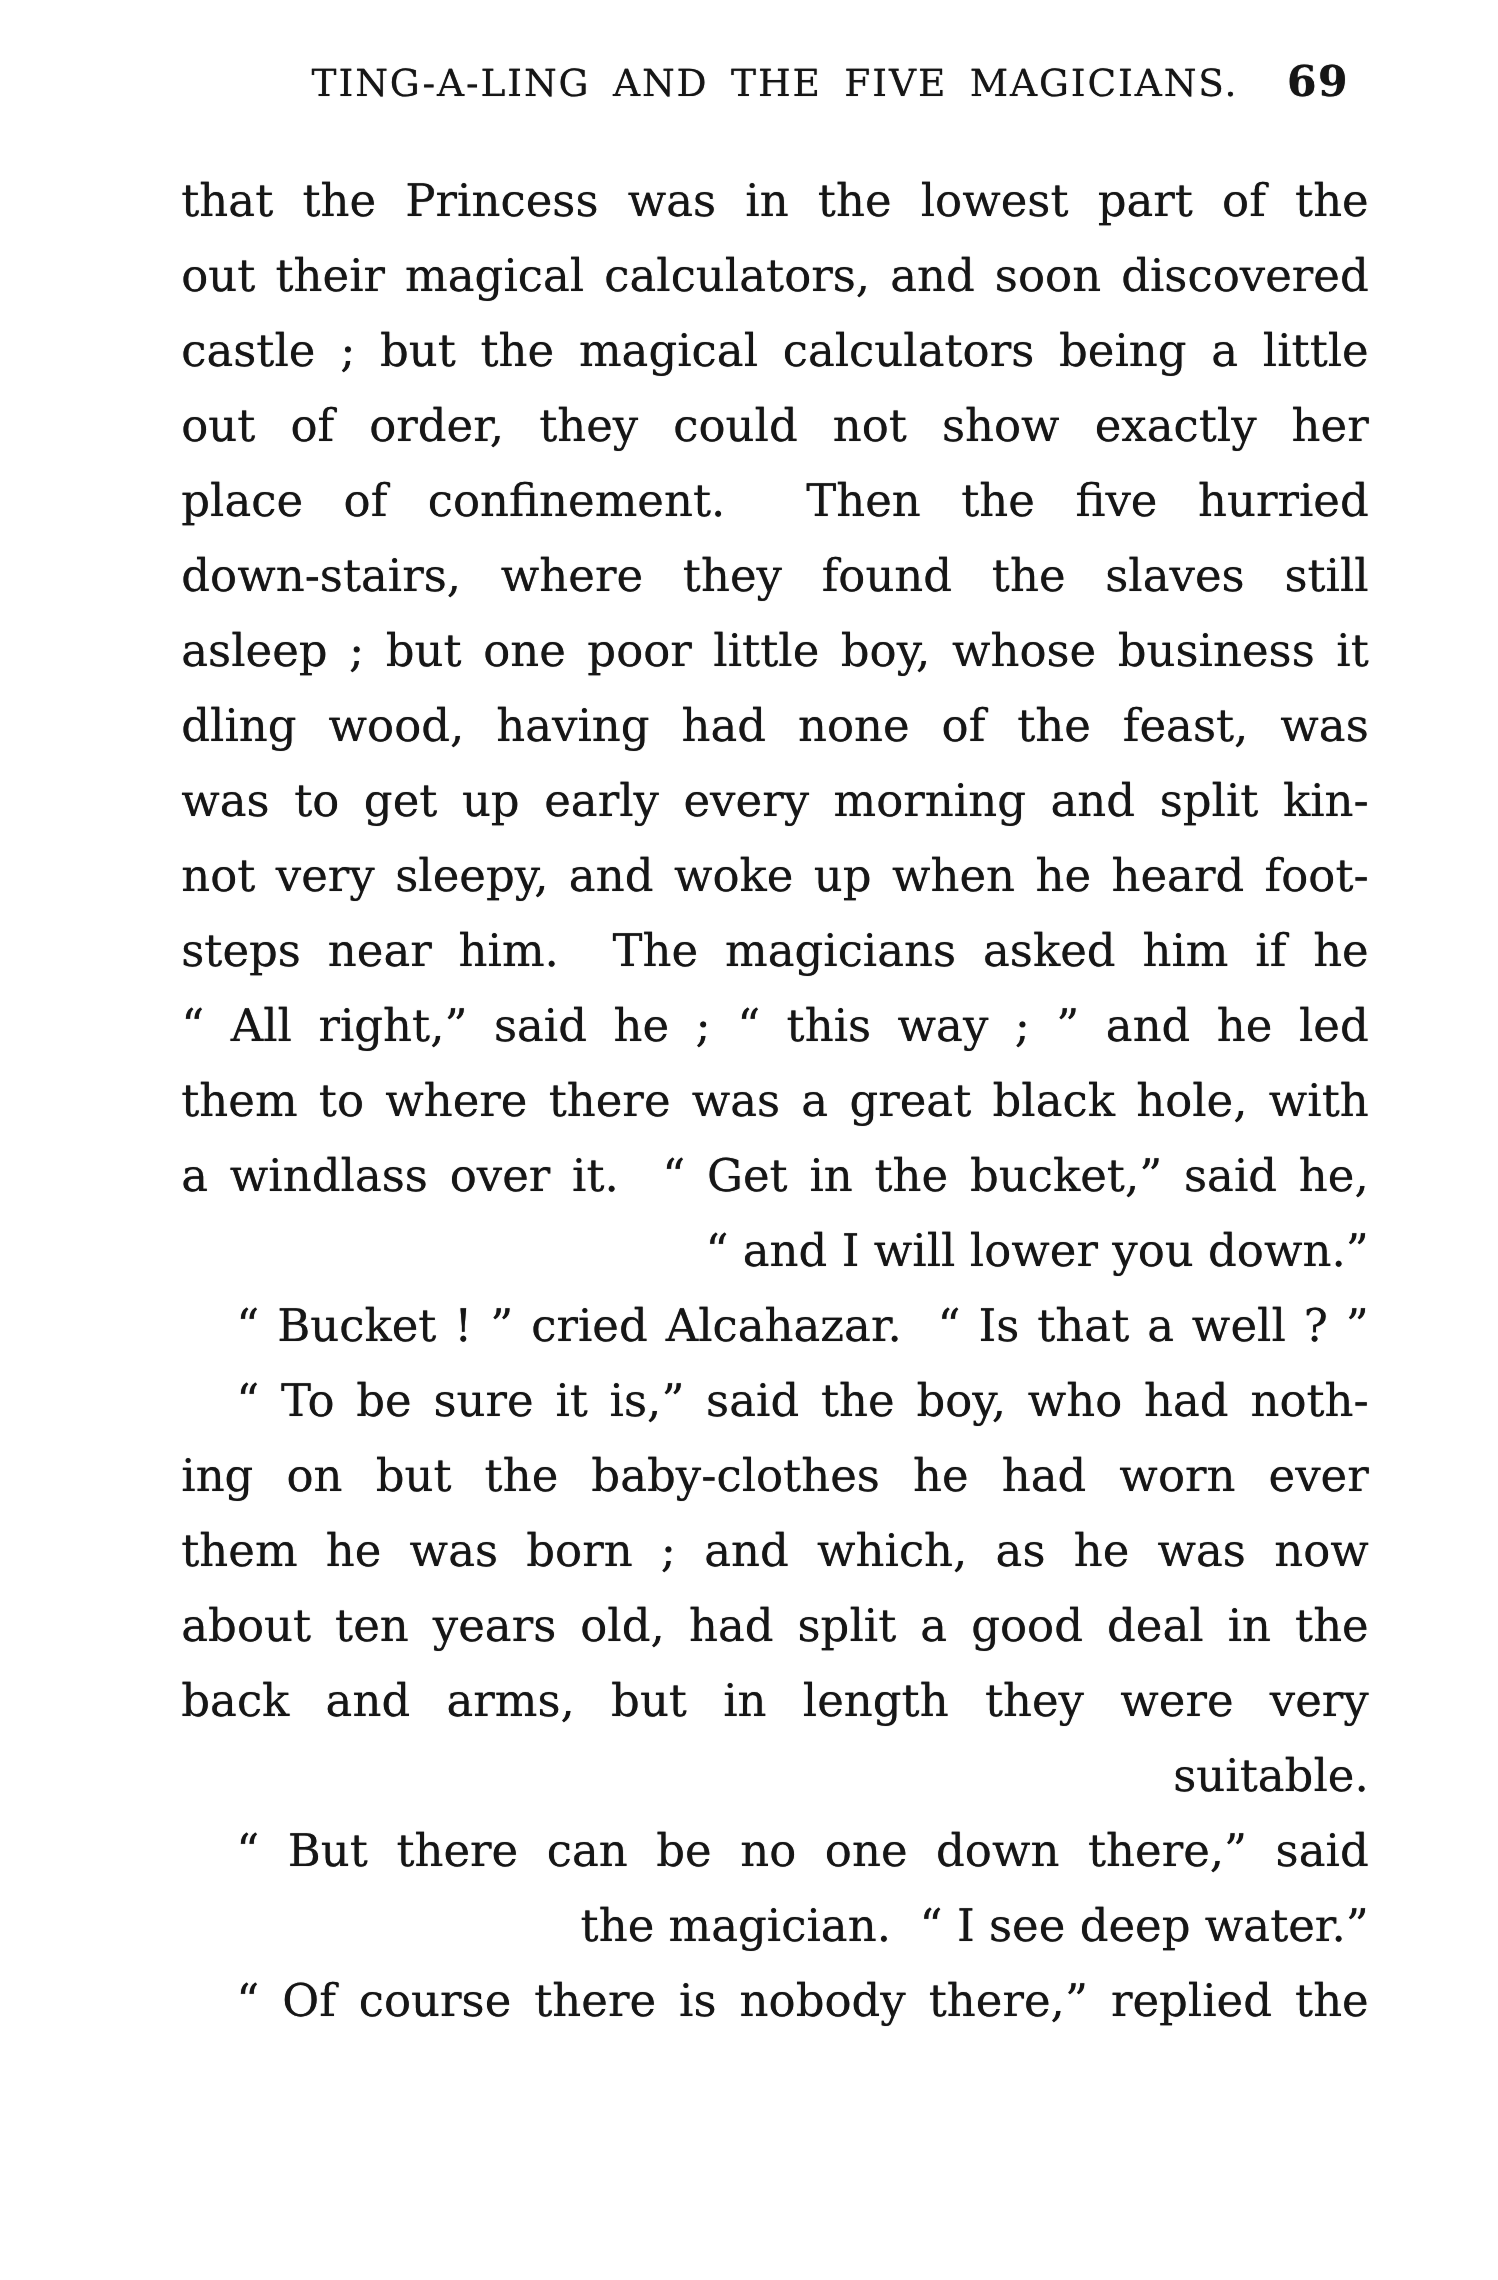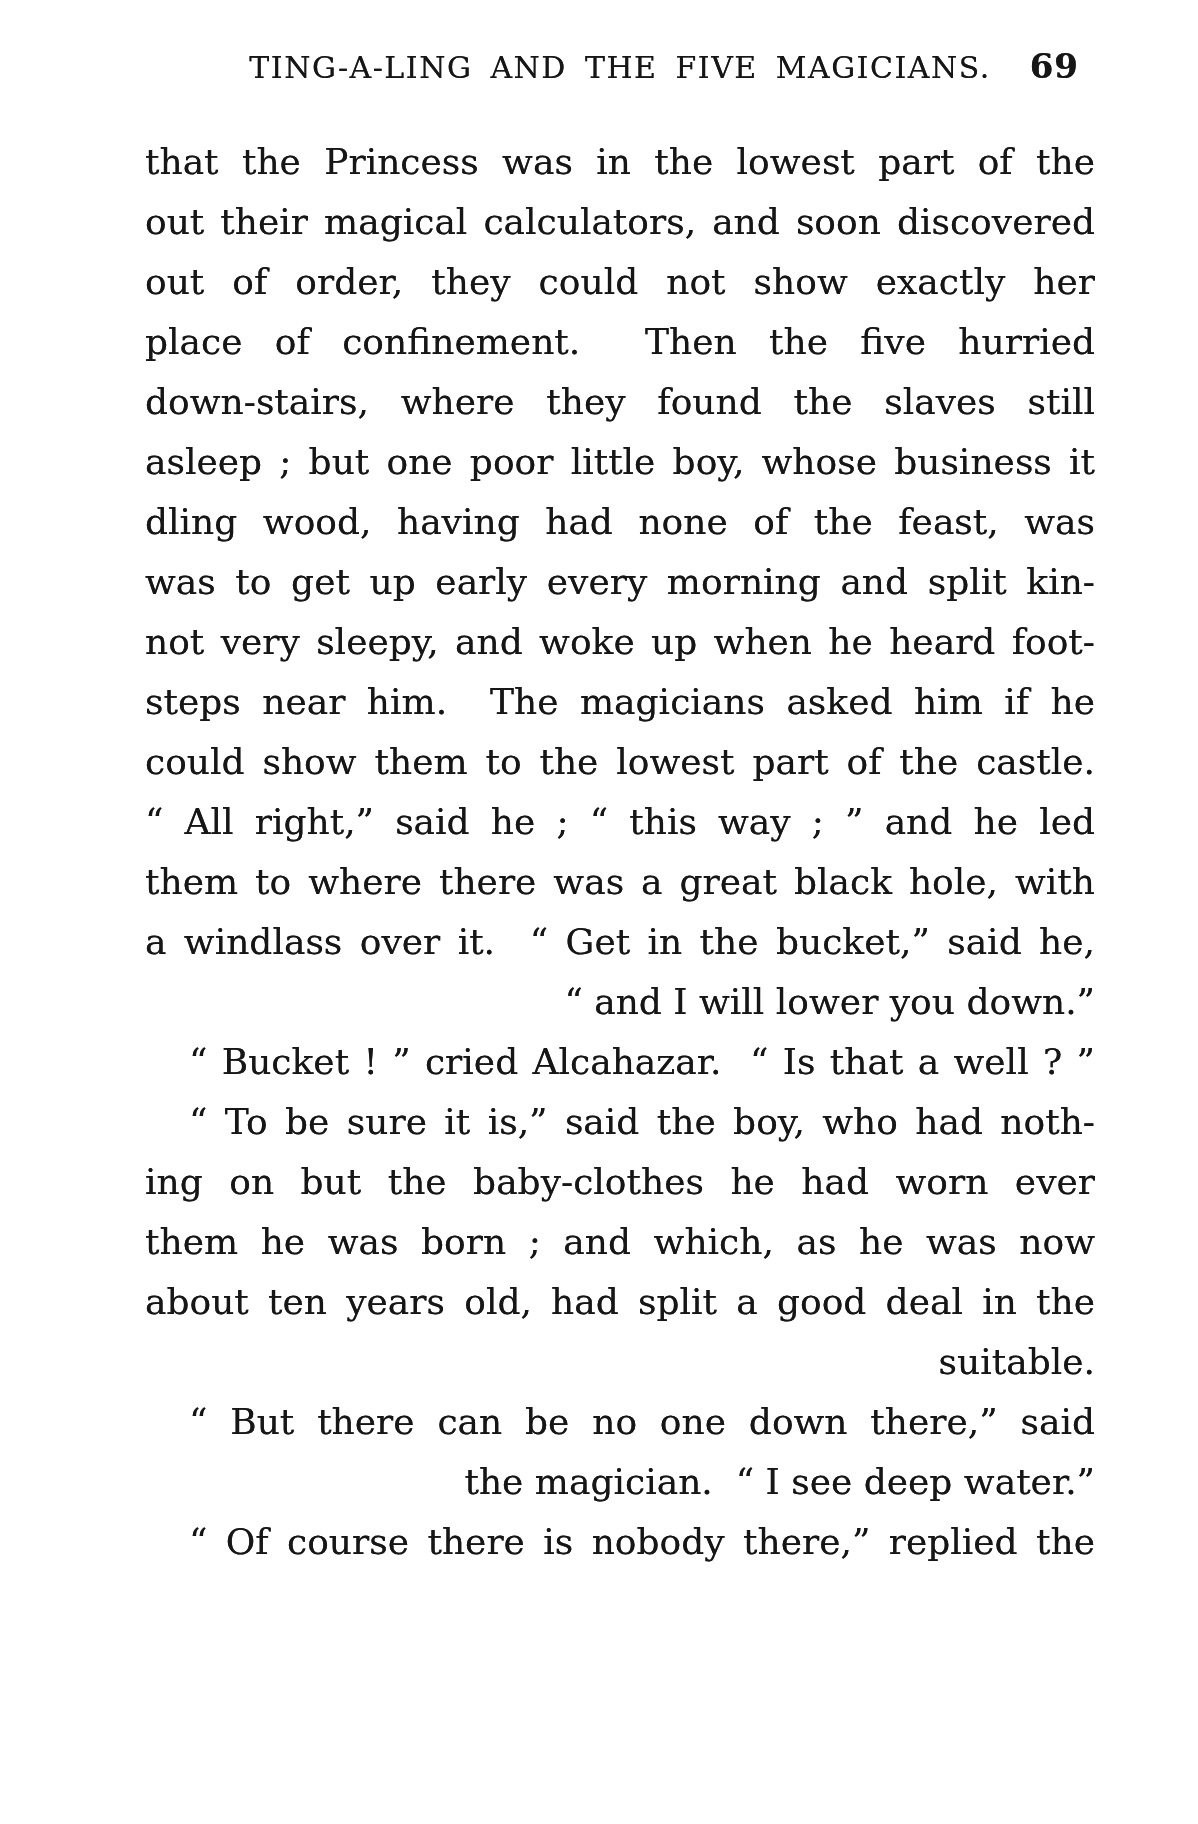--- a/index.html
+++ b/index.html
@@ -69,36 +69,37 @@
 
 <div class="page">
   <div class="running-header">
     <span class="running-title">TING-A-LING AND THE FIVE MAGICIANS.</span>
     <span class="page-number">69</span>
   </div>
 
   <div class="textblock">
       <div class="line j">that the Princess was in the lowest part of the</div>
       <div class="line j">out their magical calculators, and soon discovered</div>
+      <div class="line j">castle ; but the magical calculators being a little</div>
       <div class="line j">out of order, they could not show exactly her</div>
       <div class="line j">place of confinement. &nbsp;Then the five hurried</div>
       <div class="line j">down-stairs, where they found the slaves still</div>
       <div class="line j">asleep ; but one poor little boy, whose business it</div>
       <div class="line j">dling wood, having had none of the feast, was</div>
       <div class="line j">was to get up early every morning and split kin-</div>
       <div class="line j">not very sleepy, and woke up when he heard foot-</div>
       <div class="line j">steps near him. &nbsp;The magicians asked him if he</div>
-      <div class="line j">could show them to the lowest part of the castle.</div>
       <div class="line j">“ All right,” said he ; “ this way ; ” and he led</div>
       <div class="line j">them to where there was a great black hole, with</div>
       <div class="line j">a windlass over it. &nbsp;“ Get in the bucket,” said he,</div>
       <div class="line">“ and I will lower you down.”</div>
       <div class="line j ind">“ Bucket ! ” cried Alcahazar. &nbsp;“ Is that a well ? ”</div>
       <div class="line j ind">“ To be sure it is,” said the boy, who had noth-</div>
       <div class="line j">ing on but the baby-clothes he had worn ever</div>
       <div class="line j">them he was born ; and which, as he was now</div>
       <div class="line j">about ten years old, had split a good deal in the</div>
+      <div class="line j">back and arms, but in length they were very</div>
       <div class="line">suitable.</div>
       <div class="line j ind">“ But there can be no one down there,” said</div>
       <div class="line">the magician. &nbsp;“ I see deep water.”</div>
       <div class="line j ind">“ Of course there is nobody there,” replied the</div>
     </div>
 </div>
 
 </body></html>

